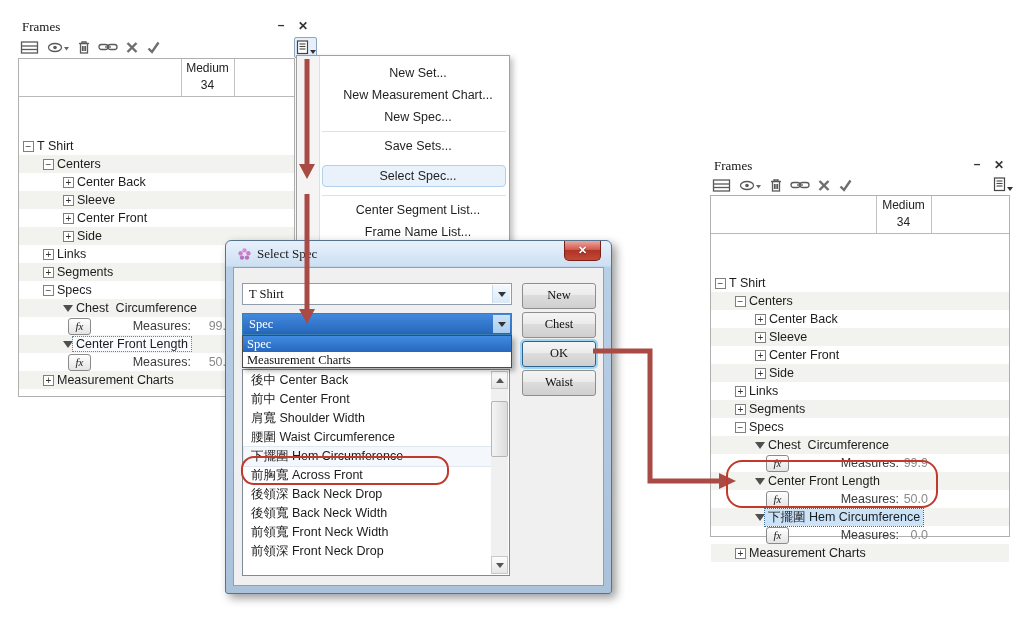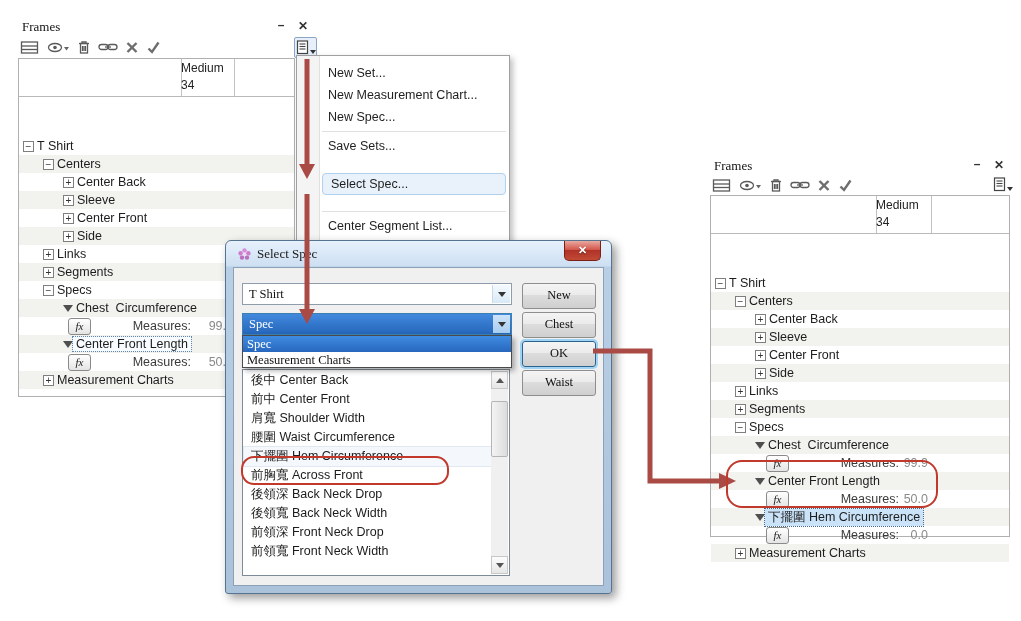--- a/index.html
+++ b/index.html
@@ -21,21 +21,21 @@
   .pL .menu-btn{left:276px;top:19px;border:1px solid #8aa6c4;background:#e7f0fa;border-radius:2px;}
   .pR .menu-btn{left:282px;top:20px;}
   .caret-dn{width:0;height:0;border-left:3px solid transparent;border-right:3px solid transparent;border-top:4px solid #333;display:inline-block;margin-left:1px;position:relative;top:4px;}
   .p-box{position:absolute;left:0;background:#fff;border:1px solid #b0b0b0;}
   .pL .p-box{top:40px;width:275px;height:337px;}
   .pR .p-box{top:40px;width:298px;height:340px;}
   .p-header{position:absolute;left:0;top:0;right:0;height:37px;border-bottom:1px solid #b9b9b9;}
   .hline{position:absolute;top:0;bottom:0;width:1px;background:#c2c2c2;}
   .pL .hl1{left:162px;} .pL .hl2{left:215px;}
   .pR .hl1{left:165px;} .pR .hl2{left:220px;}
-  .hdr-size{position:absolute;top:1px;text-align:left;font-size:12px;color:#222;line-height:17px;}
+  .hdr-size{position:absolute;top:1px;text-align:center;font-size:12px;color:#222;line-height:17px;}
   .pL .hdr-size{left:162px;width:53px;} .pR .hdr-size{left:165px;width:55px;}
   .p-tree{position:absolute;left:0;right:0;top:78px;}
   .tree-row{position:relative;height:18px;font-size:12.5px;color:#1c1c1c;display:flex;align-items:center;}
   .tree-row.alt{background:#f2f2ef;}
   .tr-glyph{display:inline-block;width:11px;height:11px;border:1px solid #7f7f7f;background:#fff;
             font-size:10px;line-height:10px;text-align:center;color:#333;box-sizing:border-box;flex:none;}
   .tri-dn{width:0;height:0;border-left:5px solid transparent;border-right:5px solid transparent;border-top:7px solid #4f4f4f;flex:none;}
   .tr-label{padding:0 3px;white-space:pre;}
   .sel-outline{outline:1px dotted #5b87b5;background:#f8fbff;}
   .sel-fill{background:#cbe3f9;outline:1px dotted #3f6a97;}
@@ -45,22 +45,22 @@
   .pL .fx-chip{left:49px;} .pR .fx-chip{left:55px;}
   .m-label{position:absolute;left:0;top:2px;text-align:right;color:#3a3a3a;}
   .m-value{position:absolute;left:0;top:2px;text-align:right;color:#8a8a8a;}
   .pL .m-label{width:172px;} .pL .m-value{width:214px;}
   .pR .m-label{width:188px;} .pR .m-value{width:217px;}
   
   .menu{position:absolute;left:296px;top:55px;width:212px;height:188px;background:#fff;
         border:1px solid #a0a0a0;box-shadow:3px 3px 6px rgba(0,0,0,.25);overflow:hidden;z-index:5;}
   .menu-gutter{position:absolute;left:0;top:0;bottom:0;width:22px;background:#f4f4f4;border-right:1px solid #e0e0e0;}
   .menu-items{position:absolute;left:23px;top:6px;right:1px;}
-  .mi{height:22px;line-height:22px;padding-left:8px;font-size:12.5px;color:#1f1f1f;cursor:default;}
-  .mi.hl{background:#e9f1fb;border:1px solid #b0d0ee;border-radius:4px;height:20px;line-height:20px;margin:16px 2px;}
+  .mi{height:22px;line-height:22px;padding-left:8px;font-size:12.5px;color:#1f1f1f;cursor:default;text-align:center;}
+  .mi.hl{background:#e9f1fb;border:1px solid #b0d0ee;border-radius:4px;height:20px;line-height:20px;margin:8px 2px;}
   .msep{height:1px;background:#e0e0e0;margin:3px 2px;}
   
   .dialog{position:absolute;left:225px;top:240px;width:385px;height:352px;z-index:10;
           background:linear-gradient(180deg,#e7f1fc 0px,#cddff2 25px,#b9cfe6 26px,#aac2da 100%);
           border:1px solid #56748f;border-radius:6px 6px 3px 3px;box-shadow:4px 4px 10px rgba(0,0,0,.4);}
   .dlg-titlebar{position:absolute;left:0;top:0;right:0;height:26px;}
   .dlg-icon{position:absolute;left:11px;top:6px;}
   .dlg-title{position:absolute;left:31px;top:5px;font-family:"Liberation Serif",serif;font-size:13px;color:#1a1a1a;}
   .dlg-close{position:absolute;right:10px;top:0;width:35px;height:19px;border:1px solid #7c1f14;border-top:none;
              border-radius:0 0 5px 5px;background:linear-gradient(#e8a9a0,#d4584c 45%,#b03328 50%,#c14a36);
@@ -460,22 +460,22 @@
       <div class="dlist">
         <div class="dl-items">
             <div class="dl-item">後中 Center Back</div>
             <div class="dl-item">前中 Center Front</div>
             <div class="dl-item">肩寬 Shoulder Width</div>
             <div class="dl-item">腰圍 Waist Circumference</div>
             <div class="dl-item hot">下擺圍 Hem Circumference</div>
             <div class="dl-item">前胸寬 Across Front</div>
             <div class="dl-item">後領深 Back Neck Drop</div>
             <div class="dl-item">後領寬 Back Neck Width</div>
+            <div class="dl-item">前領寬 Front Neck Width</div>
             <div class="dl-item">前領深 Front Neck Drop</div>
-            <div class="dl-item">前領寬 Front Neck Width</div>
           </div>
         <div class="dl-scroll">
           <div class="sb-btn sb-up">
               <span class="tri-up-s"></span>
             </div>
           <div class="sb-thumb"></div>
           <div class="sb-btn sb-dn">
               <span class="tri-dn-s"></span>
             </div>
         </div>

